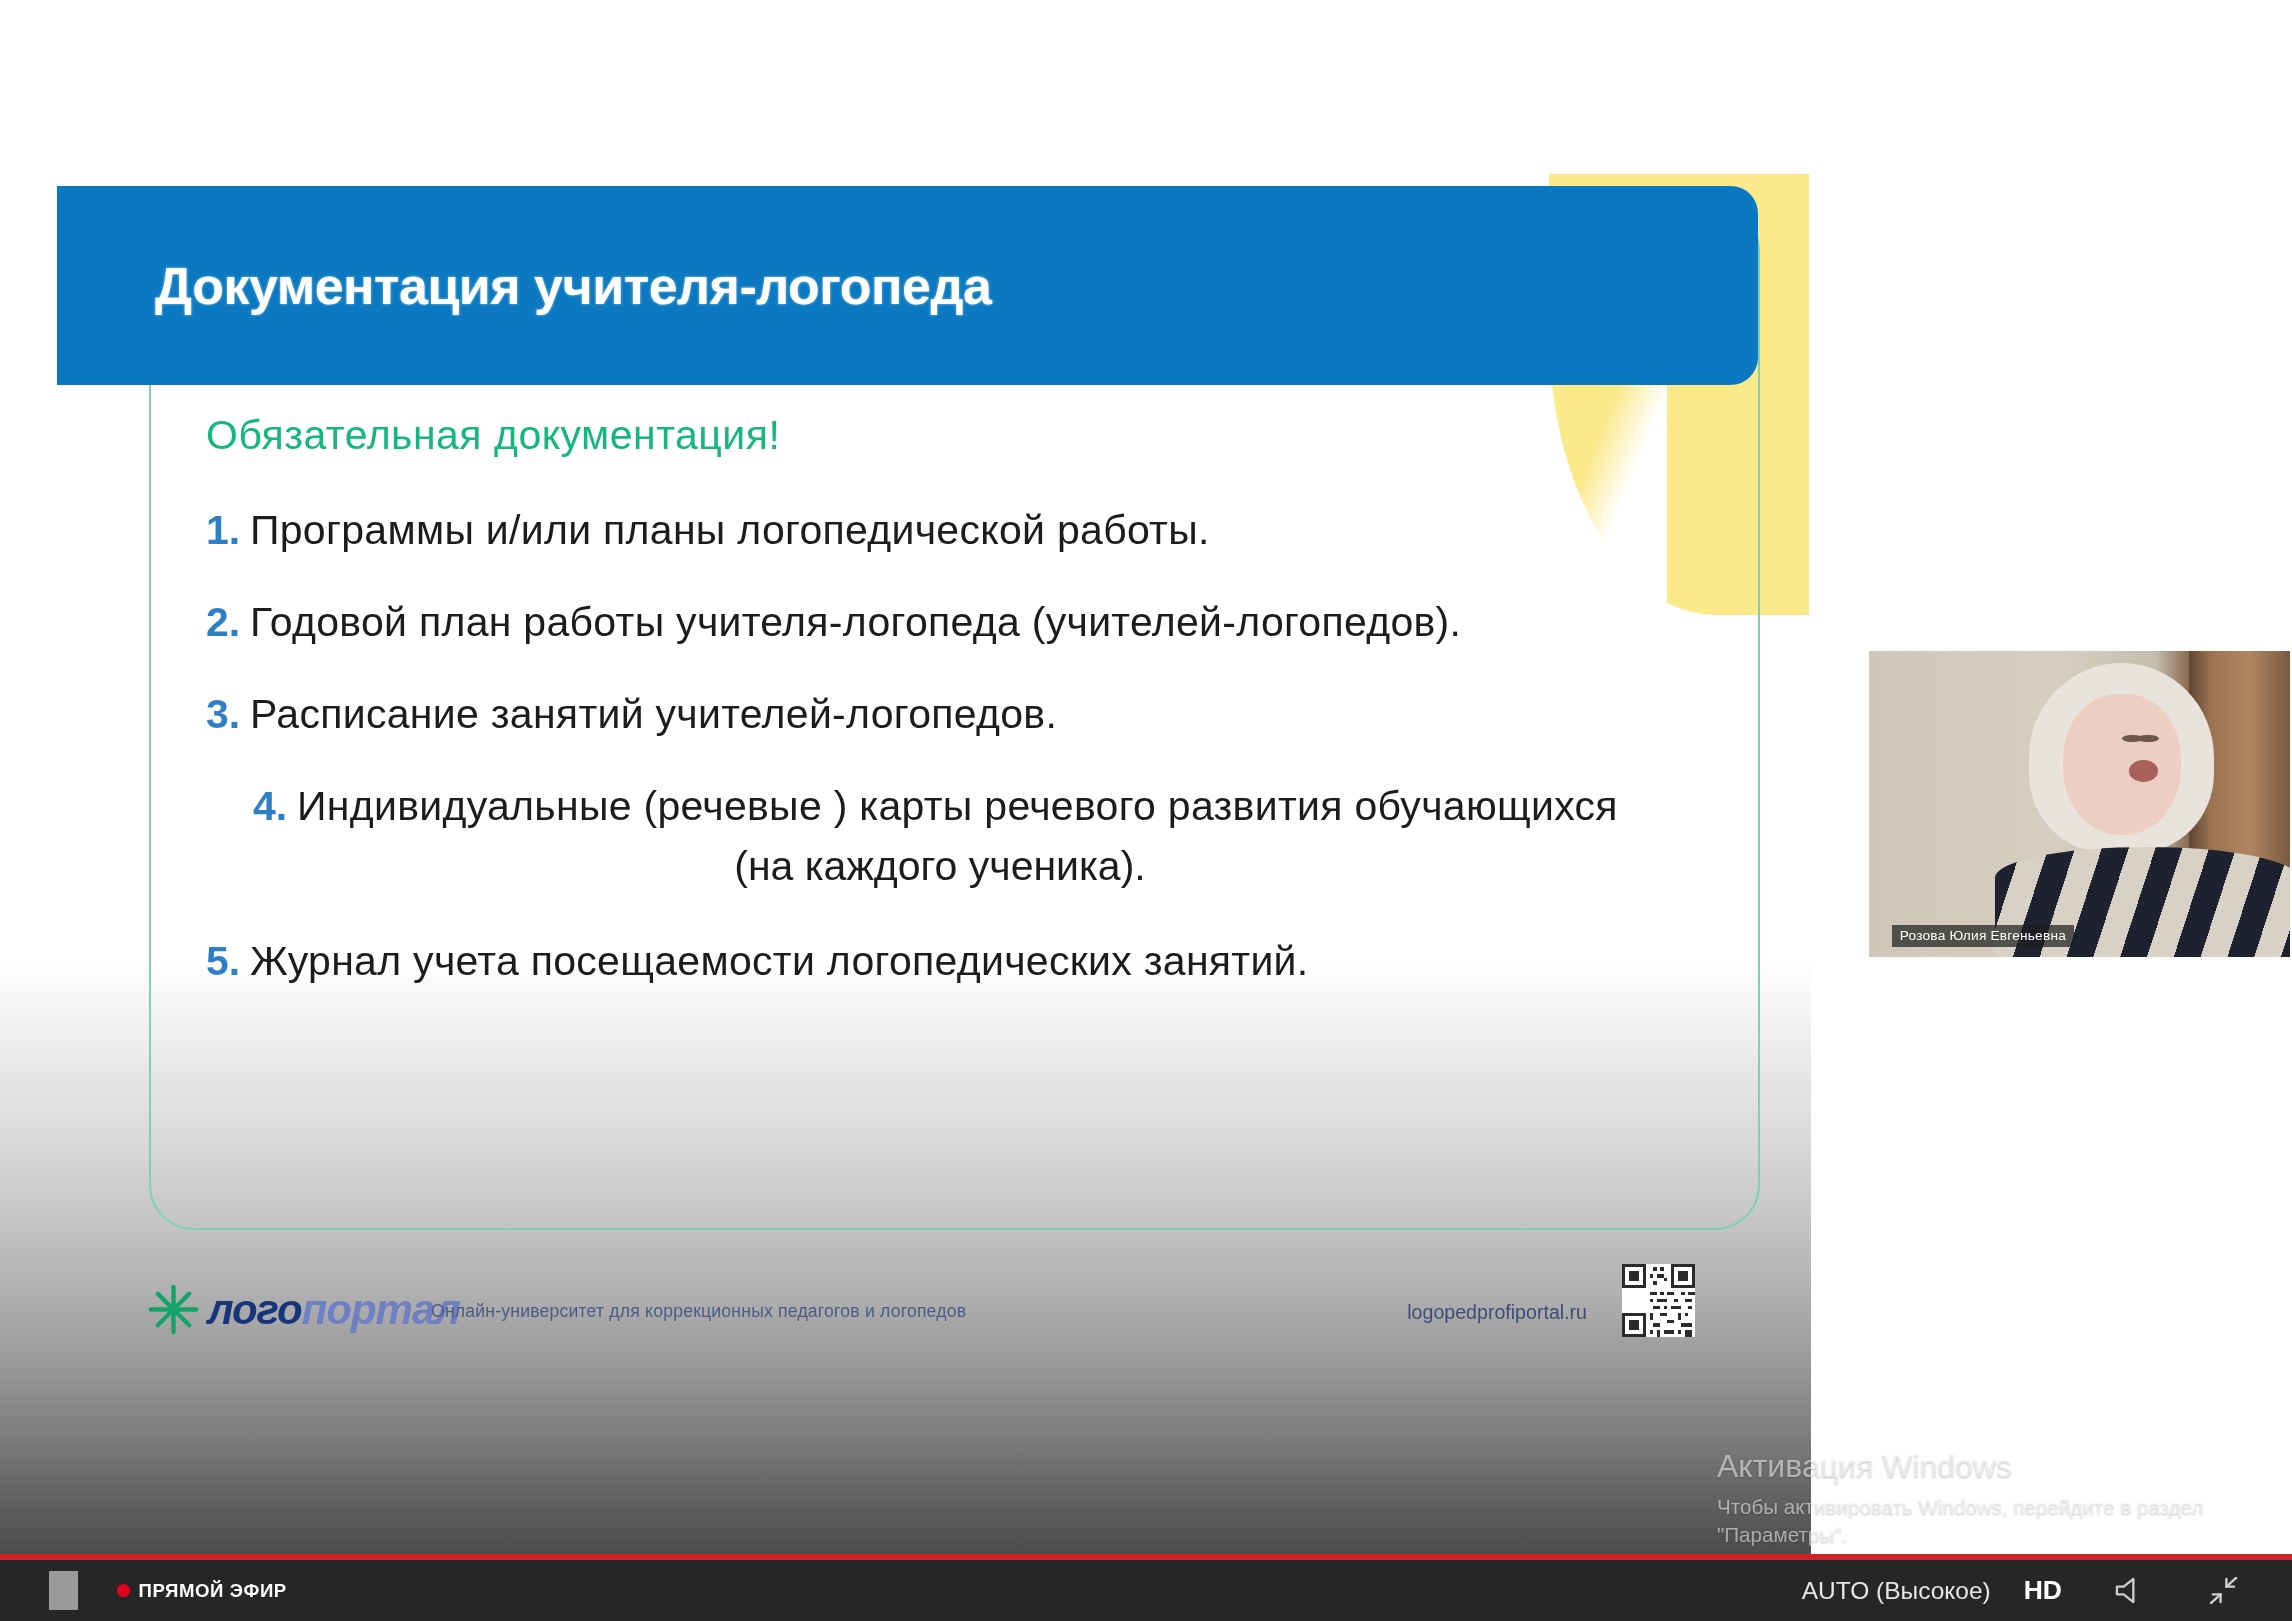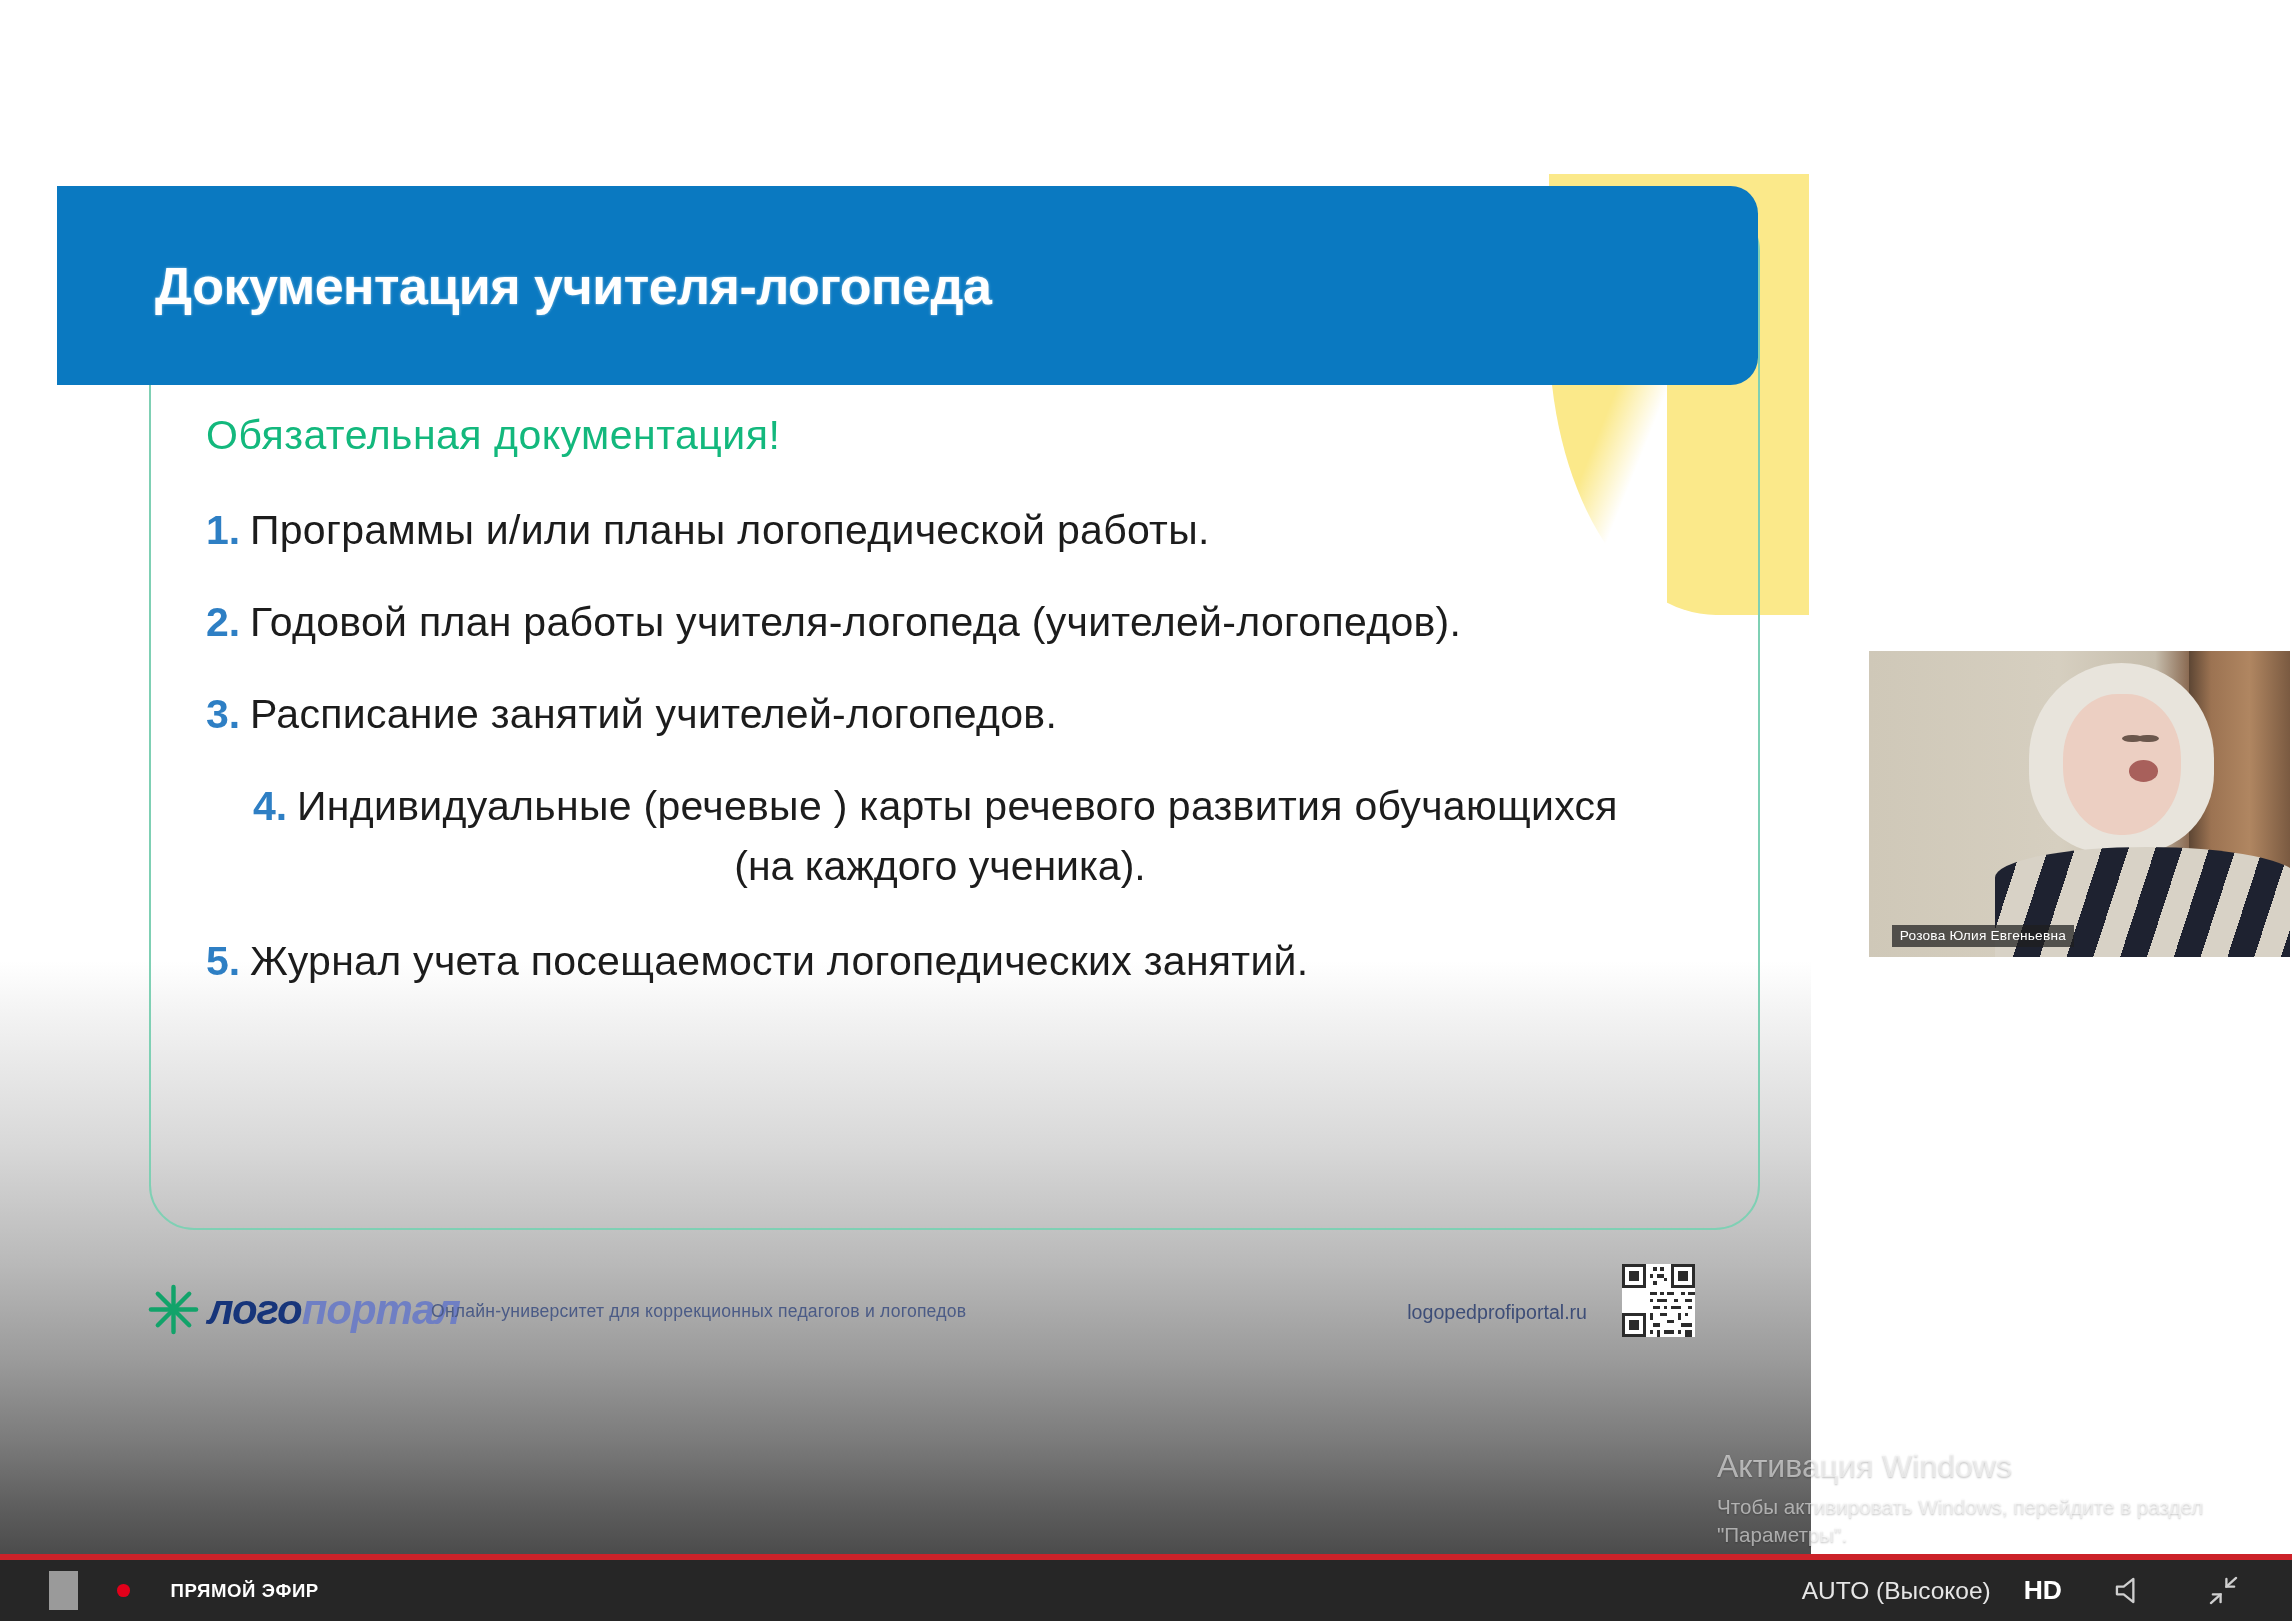--- a/index.html
+++ b/index.html
@@ -290,21 +290,20 @@
     background: #9a9a9a;
     cursor: pointer;
     flex: none;
   }
   #live-badge {
     display: flex;
     align-items: center;
     margin-left: 39px;
     cursor: pointer;
     flex: none;
-    gap: 32px;
   }
   #live-dot {
     width: 12.7px; height: 12.7px; border-radius: 50%;
     background: #e2001a; margin-right: 8.8px;
   }
   #live-text {
     color: #ffffff;
     font-size: 18.6px;
     font-weight: bold;
     letter-spacing: 0.6px;

